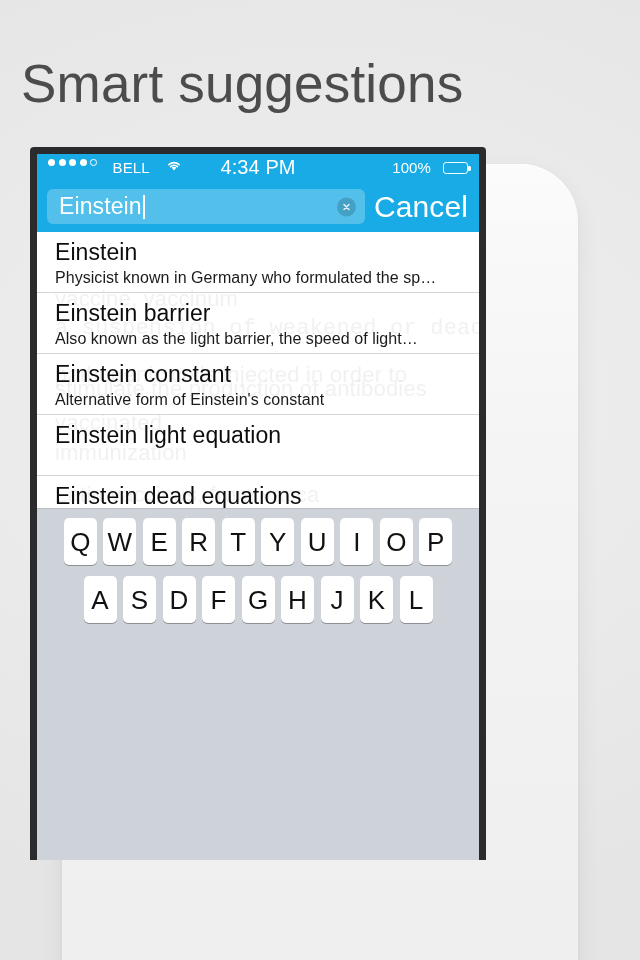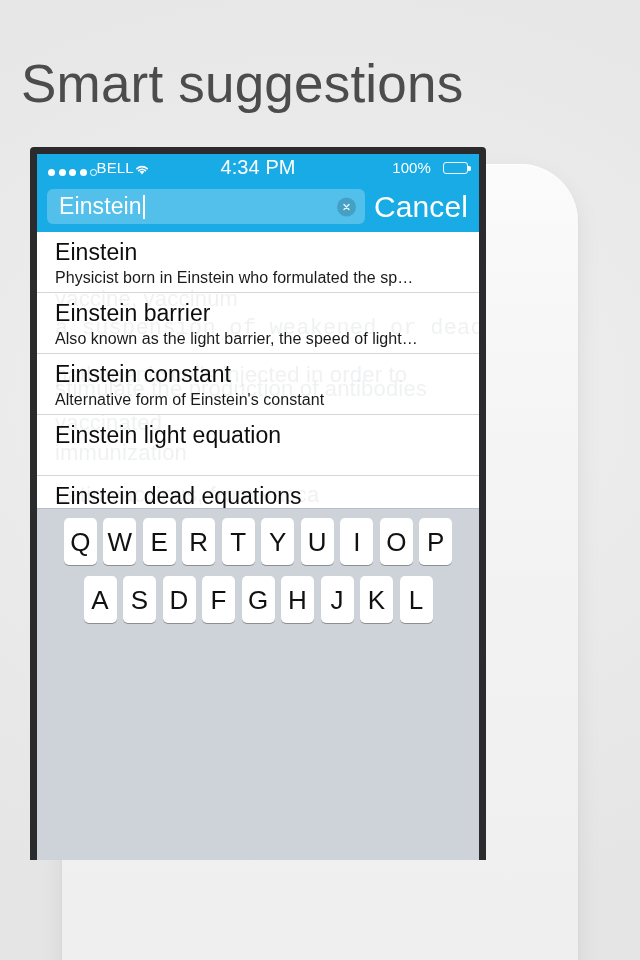--- a/index.html
+++ b/index.html
@@ -125,22 +125,22 @@
     color: #ffffff;
     display: flex;
     align-items: center;
     padding: 0 11px 0 11px;
     box-sizing: border-box;
     font-size: 15px;
     letter-spacing: 0.1px;
   }
   .sb-left {
     display: flex;
-    align-items: flex-end;
-    gap: 0;
+    align-items: flex-start;
+    gap: 16px;
     flex: 0 0 auto;
   }
   .dots { display: flex; align-items: center; gap: 3.5px; }
   .dot {
     width: 7px; height: 7px; border-radius: 50%;
     background: #ffffff;
   }
   .dot.hollow {
     background: transparent;
     border: 1.3px solid #ffffff;
@@ -387,21 +387,21 @@
           <div class="ghost-line" style="left:18px; top:84px;font-family:Liberation Mono, monospace;">a suspension of weakened or dead</div>
           <div class="ghost-line" style="left:18px; top:130px;">pathogenic cells injected in order to</div>
           <div class="ghost-line" style="left:18px; top:144px;">stimulate the production of antibodies</div>
           <div class="ghost-line" style="left:18px; top:178px;">vaccinated</div>
           <div class="ghost-line" style="left:18px; top:208px;">immunization</div>
           <div class="ghost-line" style="left:18px; top:250px;">Latin vaccinus, from vacca</div>
         </div>
 
         <div class="result-row">
           <div class="result-title">Einstein</div>
-          <div class="result-sub">Physicist born in Einstein who formulated the sp…</div>
+          <div class="result-sub">Physicist known in Germany who formulated the sp…</div>
         </div>
         <div class="result-row">
           <div class="result-title">Einstein barrier</div>
           <div class="result-sub">Also known as the light barrier, the speed of light…</div>
         </div>
         <div class="result-row">
           <div class="result-title">Einstein constant</div>
           <div class="result-sub">Alternative form of Einstein's constant</div>
         </div>
         <div class="result-row">

